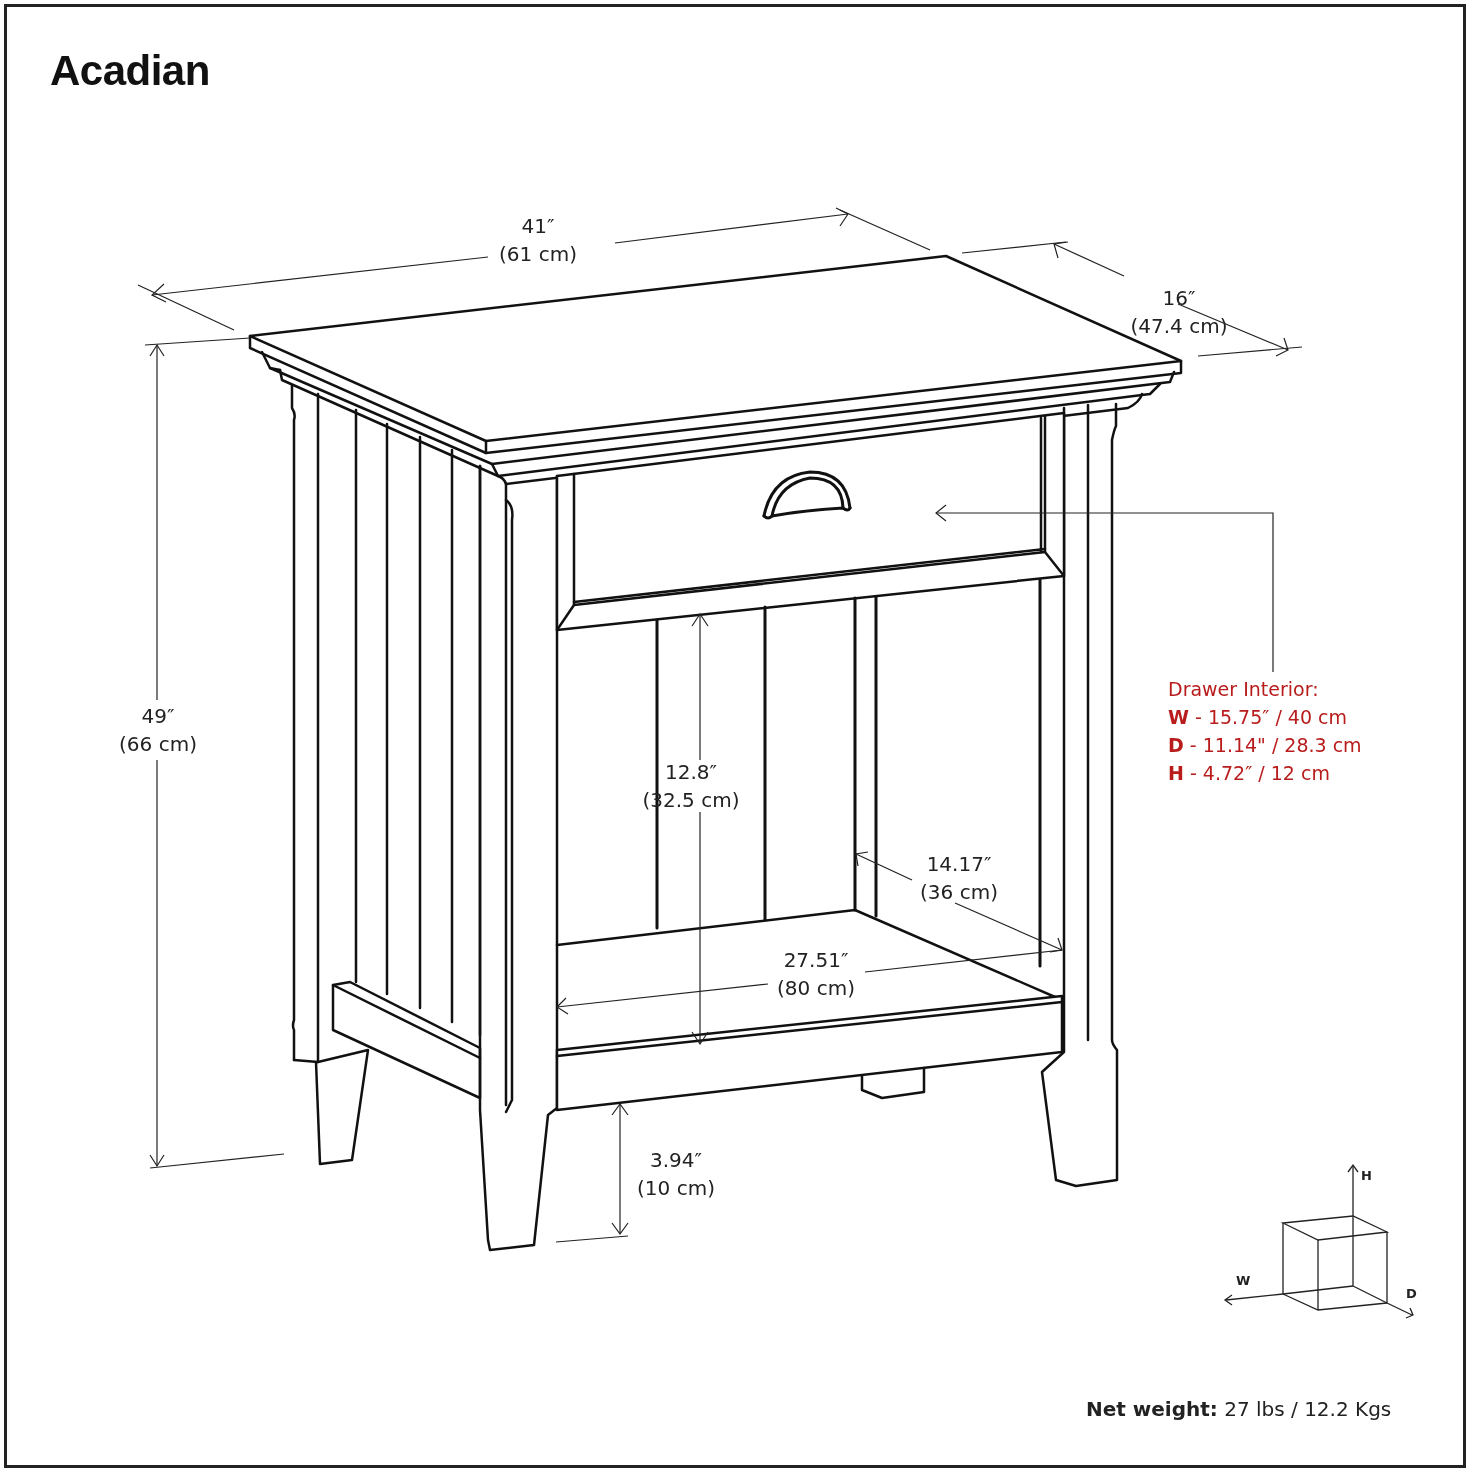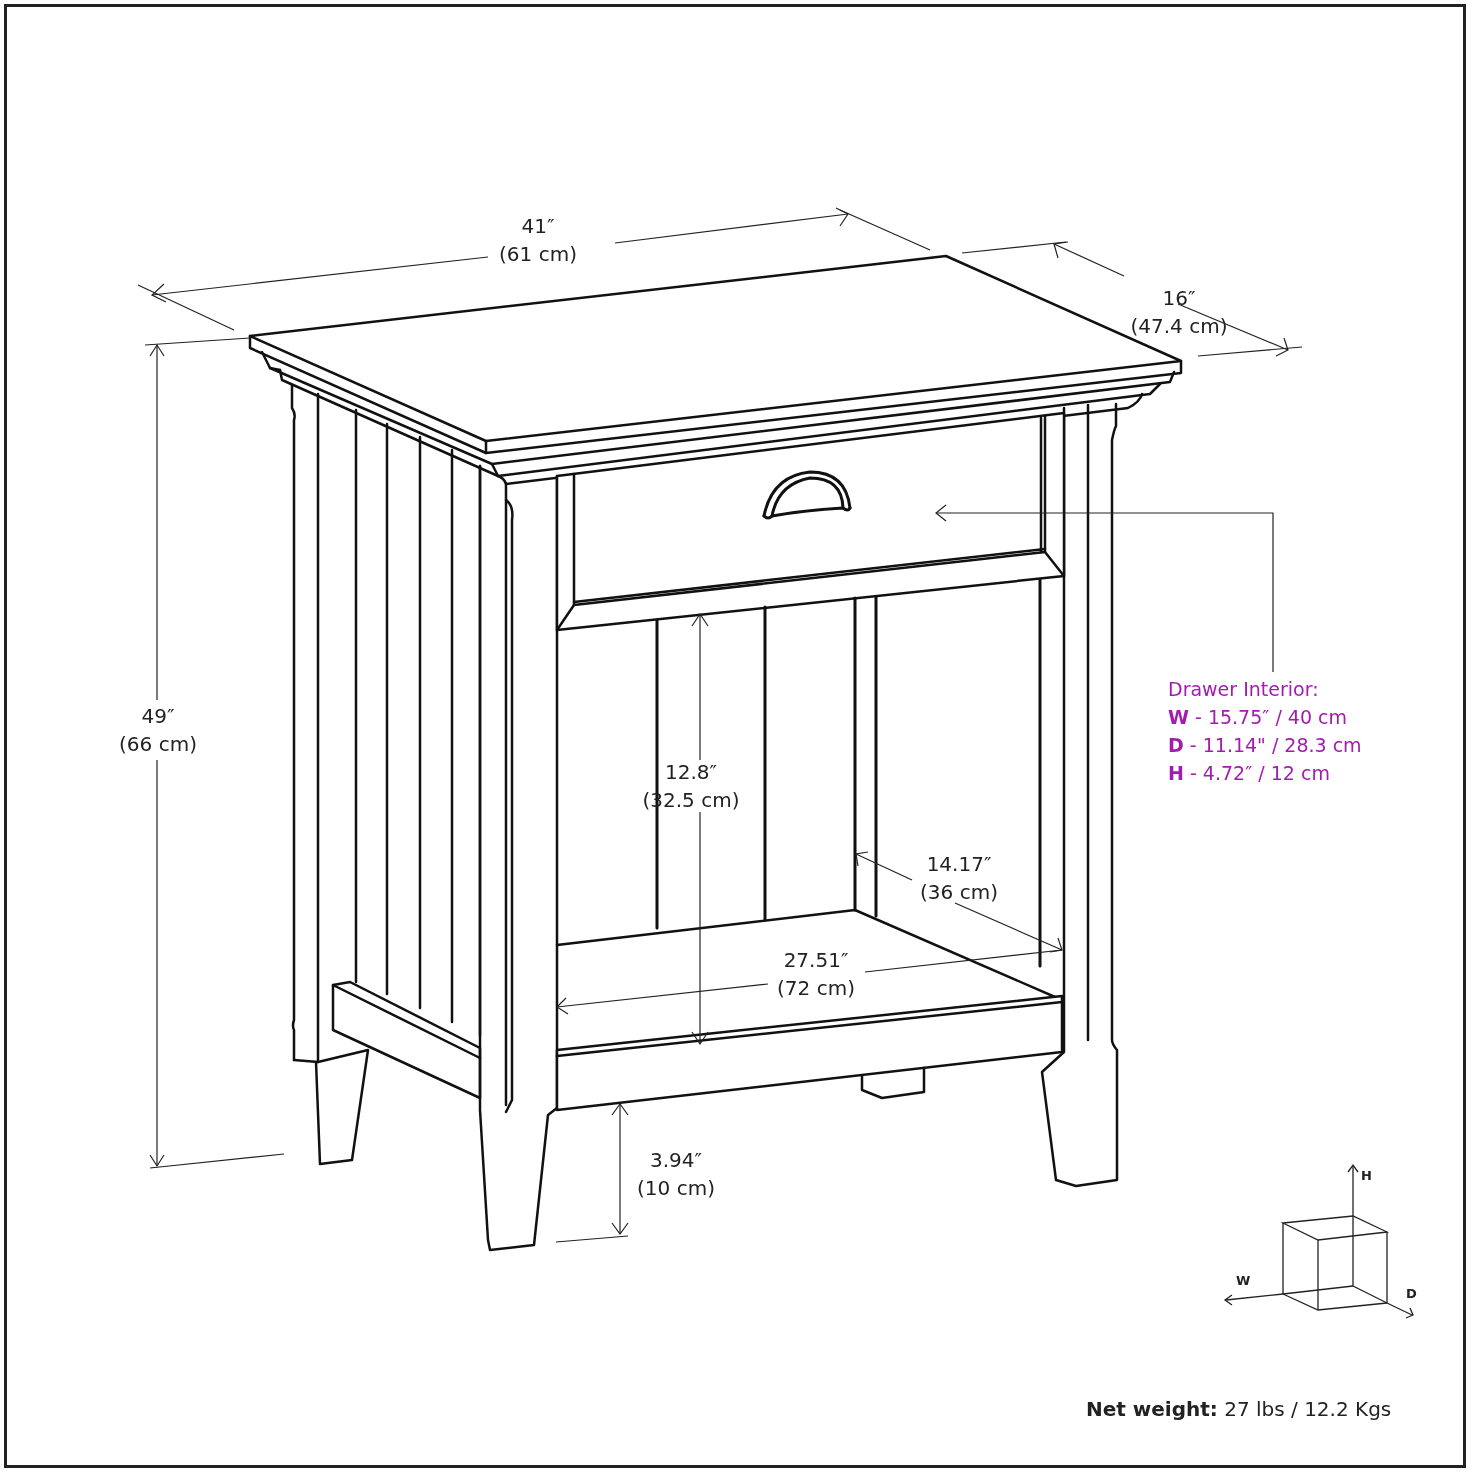--- a/index.html
+++ b/index.html
@@ -1,32 +1,33 @@
 <!DOCTYPE html>
 <html><head>
 <meta charset="utf-8">
 <style>
   html, body { margin:0; padding:0; background:#ffffff; }
   body { width:1476px; height:1476px; position:relative; overflow:hidden; font-family:"DejaVu Sans", sans-serif; color:#1a1a1a; }
   .frame { position:absolute; left:4px; top:4px; width:1462px; height:1464px; border:3px solid #222; box-sizing:border-box; }
   .title { position:absolute; left:50px; top:42px; font-family:"Liberation Sans", sans-serif; font-weight:bold; font-size:42px; line-height:57px; letter-spacing:-0.5px; color:#111; }
   svg.drawing { position:absolute; left:0; top:0; }
   .dim { position:absolute; text-align:center; font-family:"DejaVu Sans", sans-serif; font-size:20px; line-height:28px; color:#222; background:transparent; white-space:nowrap; }
-  .drawer-info { position:absolute; left:1168px; top:675px; font-family:"DejaVu Sans", sans-serif; font-size:19px; line-height:28px; color:#a21caf; }
+  .drawer-info { position:absolute; left:1168px; top:675px; font-family:"DejaVu Sans", sans-serif; font-size:19px; line-height:28px; color:#b91c1c; }
   .drawer-info b { font-weight:bold; }
   .weight { position:absolute; left:1086px; top:1397px; font-family:"DejaVu Sans", sans-serif; font-size:20px; color:#222; white-space:nowrap; }
   .weight b { font-weight:bold;text-align:center; }
   .axis-lbl { position:absolute; font-family:"DejaVu Sans", sans-serif; font-weight:bold; font-size:13px; color:#222; }
 </style>
 </head>
 <body>
 
 <div class="frame"></div>
 
 <div class="title">
+  <div>Acadian</div>
 </div>
 
 <svg class="drawing" width="1476" height="1476" viewBox="0 0 1476 1476">
   <g fill="none" stroke="#111" stroke-linejoin="round" stroke-linecap="round">
 
     <g stroke-width="2.5">
       <polygon points="250,336 946,256 1181,361 486,441" fill="#fff"></polygon>
       <polyline points="250,336 250,348 486,453 1181,373 1181,361"></polyline>
       <line x1="486" y1="441" x2="486" y2="453"></line>
 
@@ -178,21 +179,21 @@
 <div class="dim" style="left:634px; top:758px; width:114px;">
   <div>12.8″</div>
   <div>(32.5 cm)</div>
 </div>
 <div class="dim" style="left:906px; top:850px; width:106px;">
   <div>14.17″</div>
   <div>(36 cm)</div>
 </div>
 <div class="dim" style="left:766px; top:946px; width:100px;">
   <div>27.51″</div>
-  <div>(72 cm)</div>
+  <div>(80 cm)</div>
 </div>
 <div class="dim" style="left:628px; top:1146px; width:96px;">
   <div>3.94″</div>
   <div>(10 cm)</div>
 </div>
 
 <div class="drawer-info">
   <div>Drawer Interior:</div>
   <div><b>W</b><span> - 15.75″ / 40 cm</span></div>
   <div><b>D</b><span> - 11.14" / 28.3 cm</span></div>

